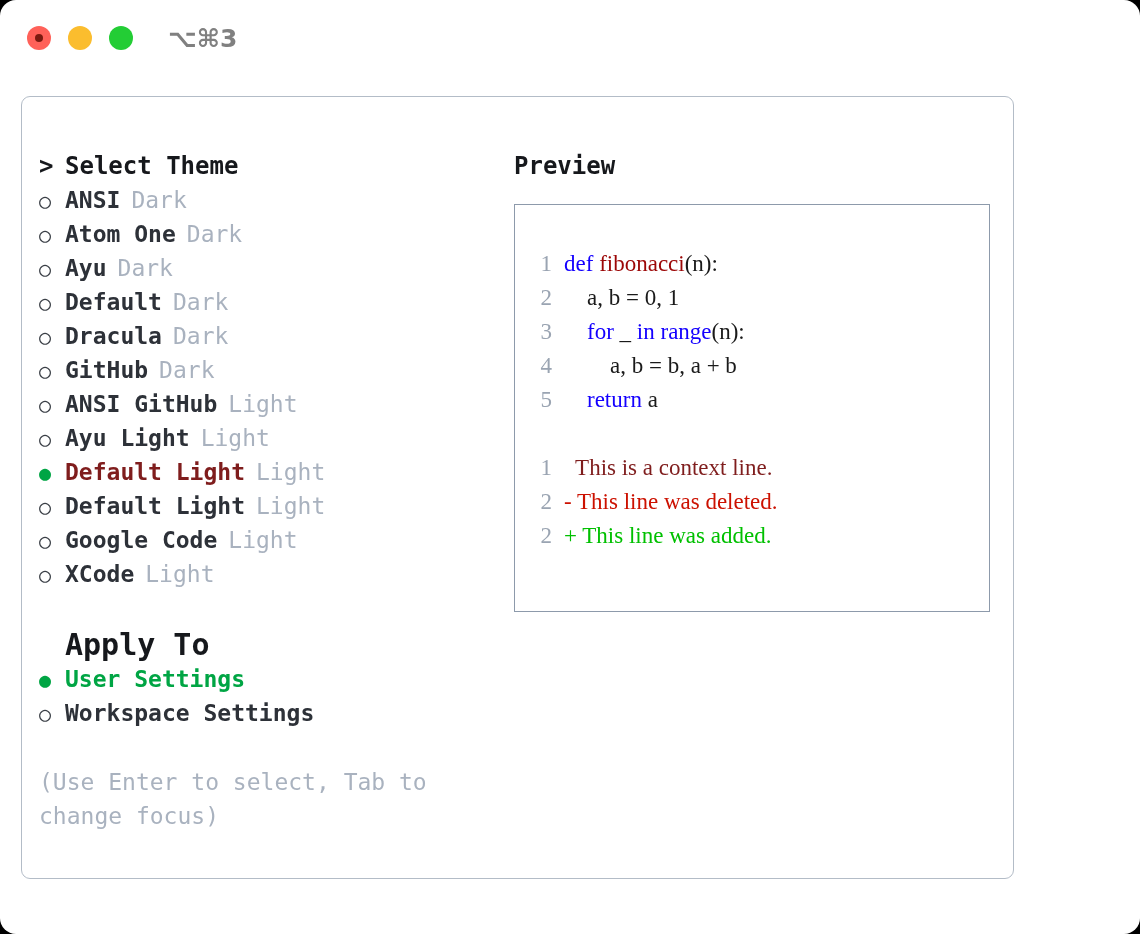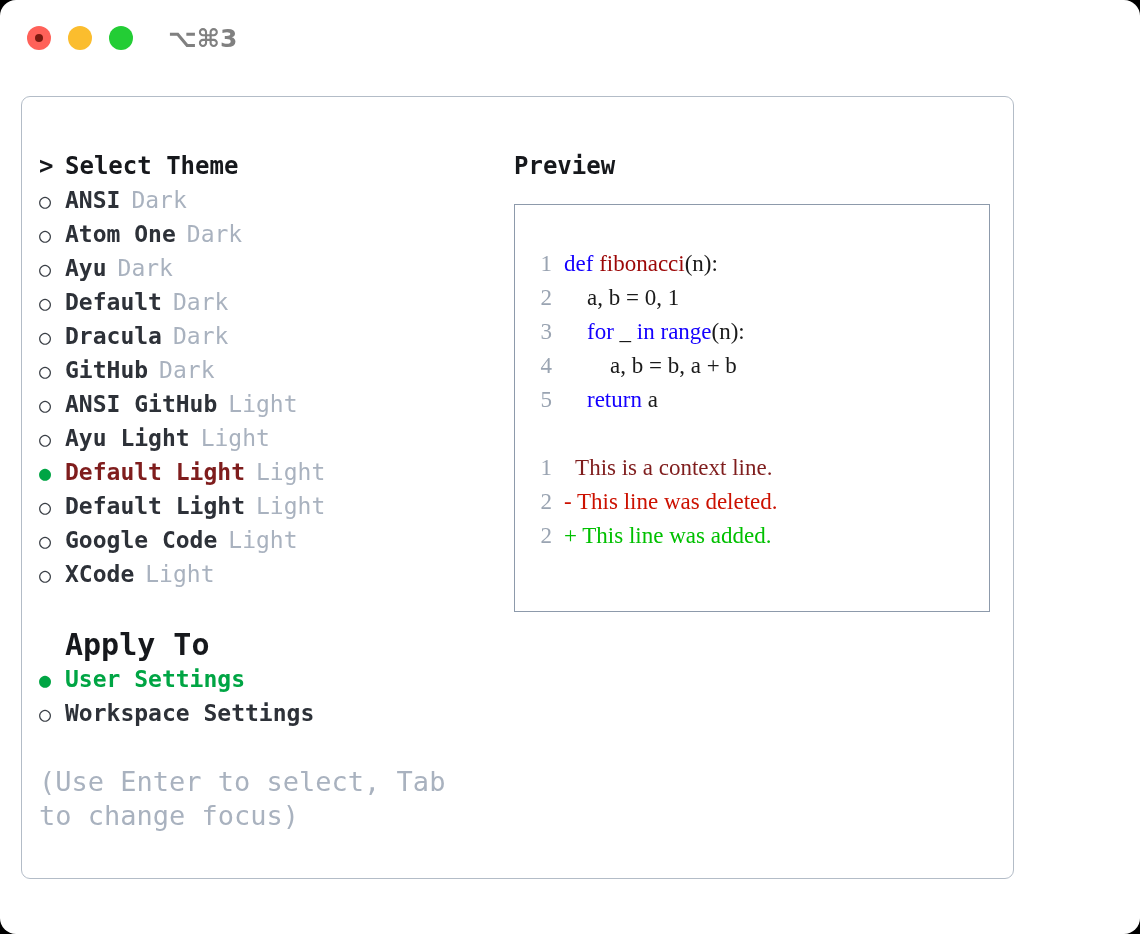--- a/index.html
+++ b/index.html
@@ -138,21 +138,21 @@
     height: 34px;
     line-height: 34px;
   }
 
   .apply-label { color: #2d3138; font-weight: bold; }
   .row.selected .apply-label { color: #00a544; }
 
   #hint {
     margin-top: 35px;
     color: #a9b2bf;
-    font-size: 27px;
+    font-size: 23px;
     line-height: 34px;
     width: 410px;
   }
 
   
   #right-col {
     position: absolute;
     left: 479px;
     top: 52px;
     margin-left: 13px;

